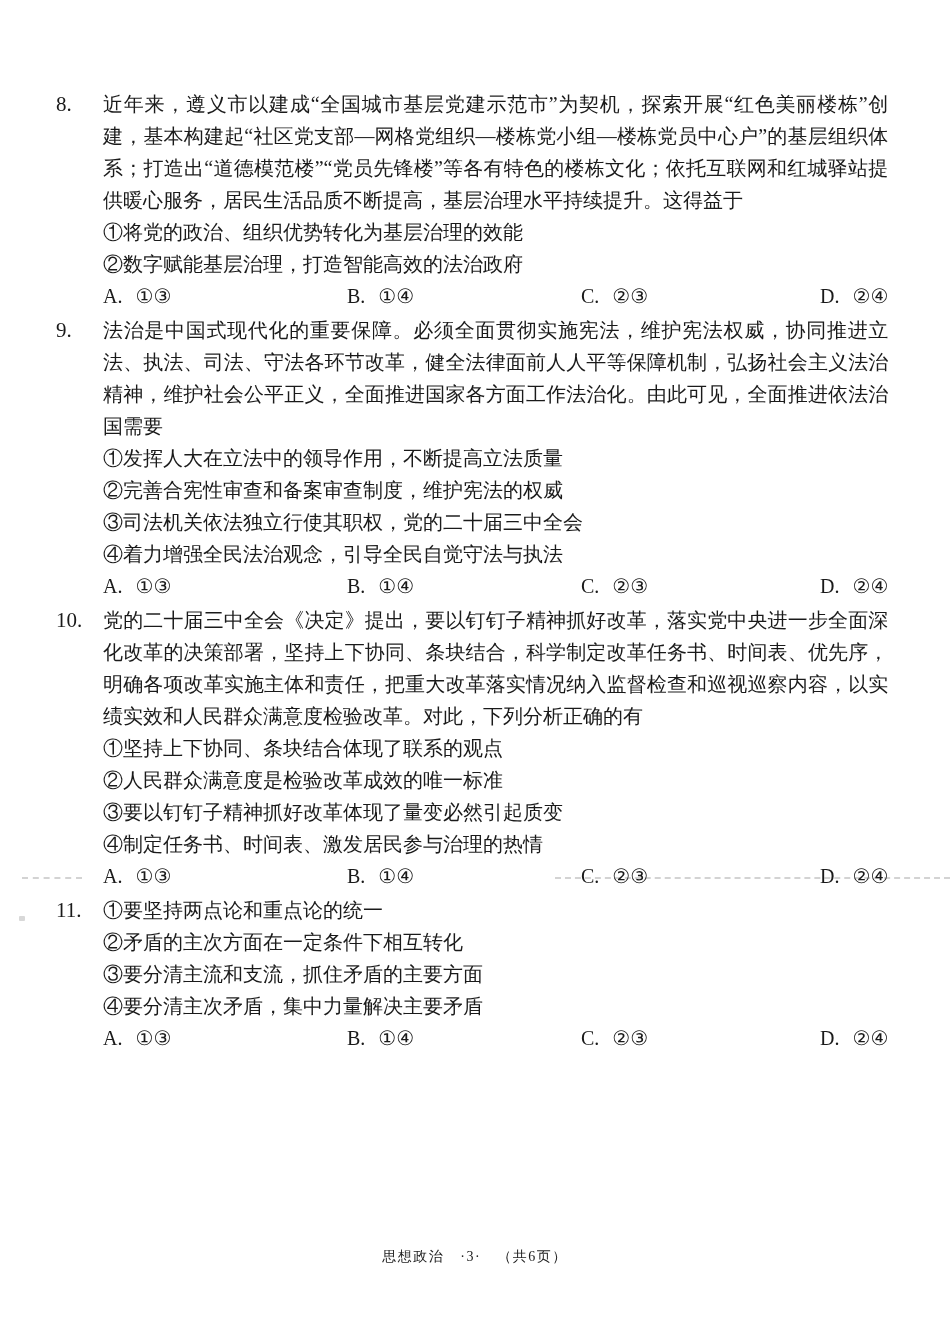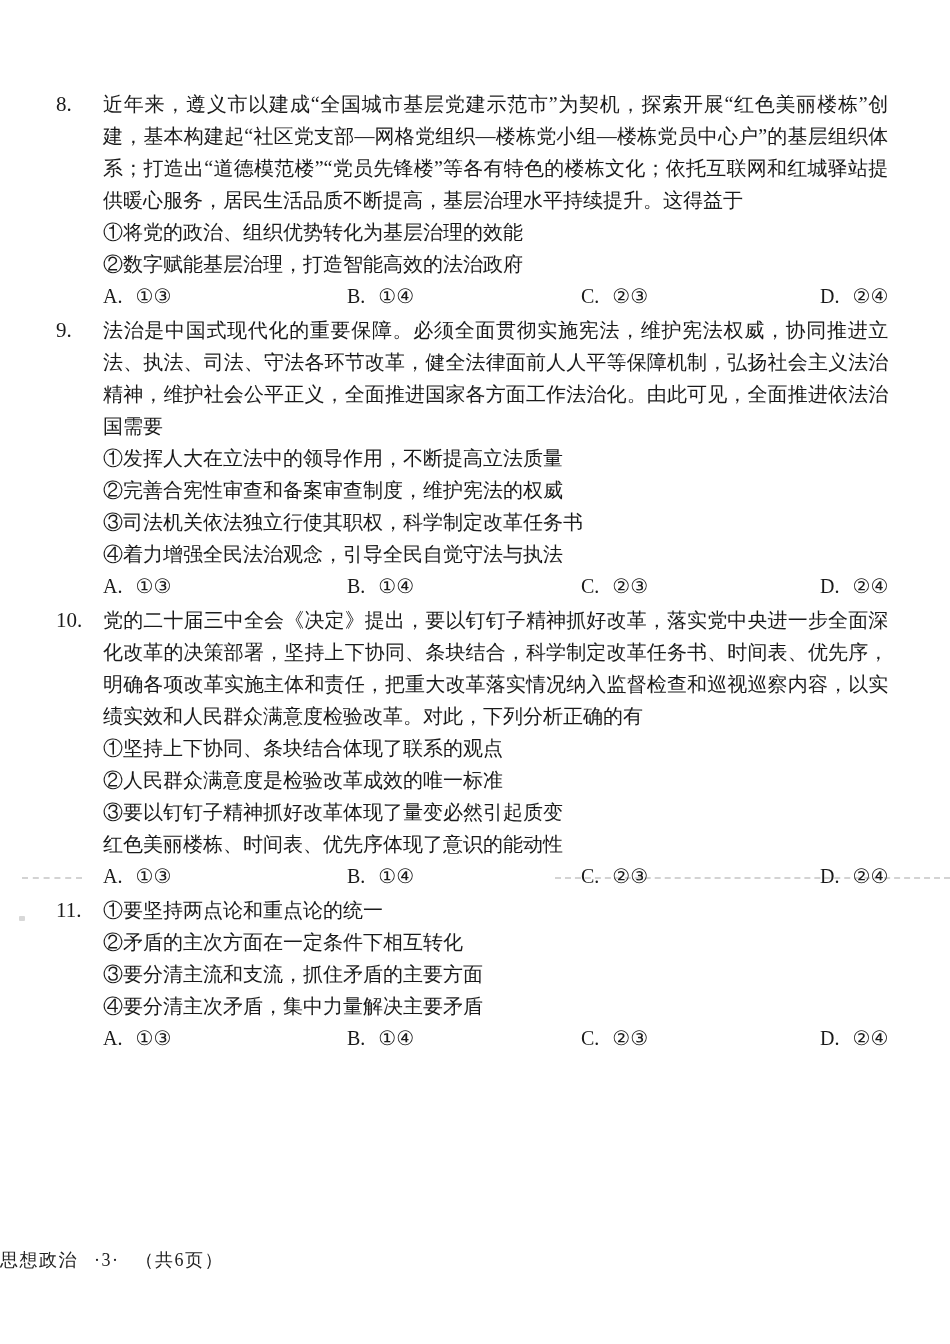--- a/index.html
+++ b/index.html
@@ -53,22 +53,22 @@
     grid-template-columns: 200px 190px 195px 1fr;
     gap: 44px;
   }
   .opt { white-space: nowrap; }
   .opt-label { margin-right: 13px; }
   .footer {
     position: absolute;
     top: 1248px;
     left: 0;
     width: 100%;
-    text-align: left;
-    font-size: 18px;
+    text-align: center;
+    font-size: 14px;
     letter-spacing: 1.5px;
     color: #222222;
     z-index: 2;
   }
   .footer-page { margin: 0 16px; }
   
   .dash-artifact {
     position: absolute;
     top: 877px;
     border-top: 2px dashed #c9c9c9;
@@ -107,39 +107,39 @@
       </div>
     </div>
   </section>
 
   <section class="question">
     <div class="q-num">9.</div>
     <div class="q-body">
       <p class="stem">法治是中国式现代化的重要保障。必须全面贯彻实施宪法，维护宪法权威，协同推进立法、执法、司法、守法各环节改革，健全法律面前人人平等保障机制，弘扬社会主义法治精神，维护社会公平正义，全面推进国家各方面工作法治化。由此可见，全面推进依法治国需要</p>
       <p class="item">①发挥人大在立法中的领导作用，不断提高立法质量</p>
       <p class="item">②完善合宪性审查和备案审查制度，维护宪法的权威</p>
-      <p class="item">③司法机关依法独立行使其职权，科学制定改革任务书</p>
+      <p class="item">③司法机关依法独立行使其职权，党的二十届三中全会</p>
       <p class="item">④着力增强全民法治观念，引导全民自觉守法与执法</p>
       <div class="options">
         <span class="opt"><span class="opt-label">A.</span><span>①③</span></span>
         <span class="opt"><span class="opt-label">B.</span><span>①④</span></span>
         <span class="opt"><span class="opt-label">C.</span><span>②③</span></span>
         <span class="opt"><span class="opt-label">D.</span><span>②④</span></span>
       </div>
     </div>
   </section>
 
   <section class="question">
     <div class="q-num">10.</div>
     <div class="q-body">
       <p class="stem">党的二十届三中全会《决定》提出，要以钉钉子精神抓好改革，落实党中央进一步全面深化改革的决策部署，坚持上下协同、条块结合，科学制定改革任务书、时间表、优先序，明确各项改革实施主体和责任，把重大改革落实情况纳入监督检查和巡视巡察内容，以实绩实效和人民群众满意度检验改革。对此，下列分析正确的有</p>
       <p class="item">①坚持上下协同、条块结合体现了联系的观点</p>
       <p class="item">②人民群众满意度是检验改革成效的唯一标准</p>
       <p class="item">③要以钉钉子精神抓好改革体现了量变必然引起质变</p>
-      <p class="item">红色美丽楼栋、时间表、优先序体现了意识的能动性</p>
+      <p class="item">④制定任务书、时间表、激发居民参与治理的热情</p>
       <div class="options">
         <span class="opt"><span class="opt-label">A.</span><span>①③</span></span>
         <span class="opt"><span class="opt-label">B.</span><span>①④</span></span>
         <span class="opt"><span class="opt-label">C.</span><span>②③</span></span>
         <span class="opt"><span class="opt-label">D.</span><span>②④</span></span>
       </div>
     </div>
   </section>
 
   <section class="question">

